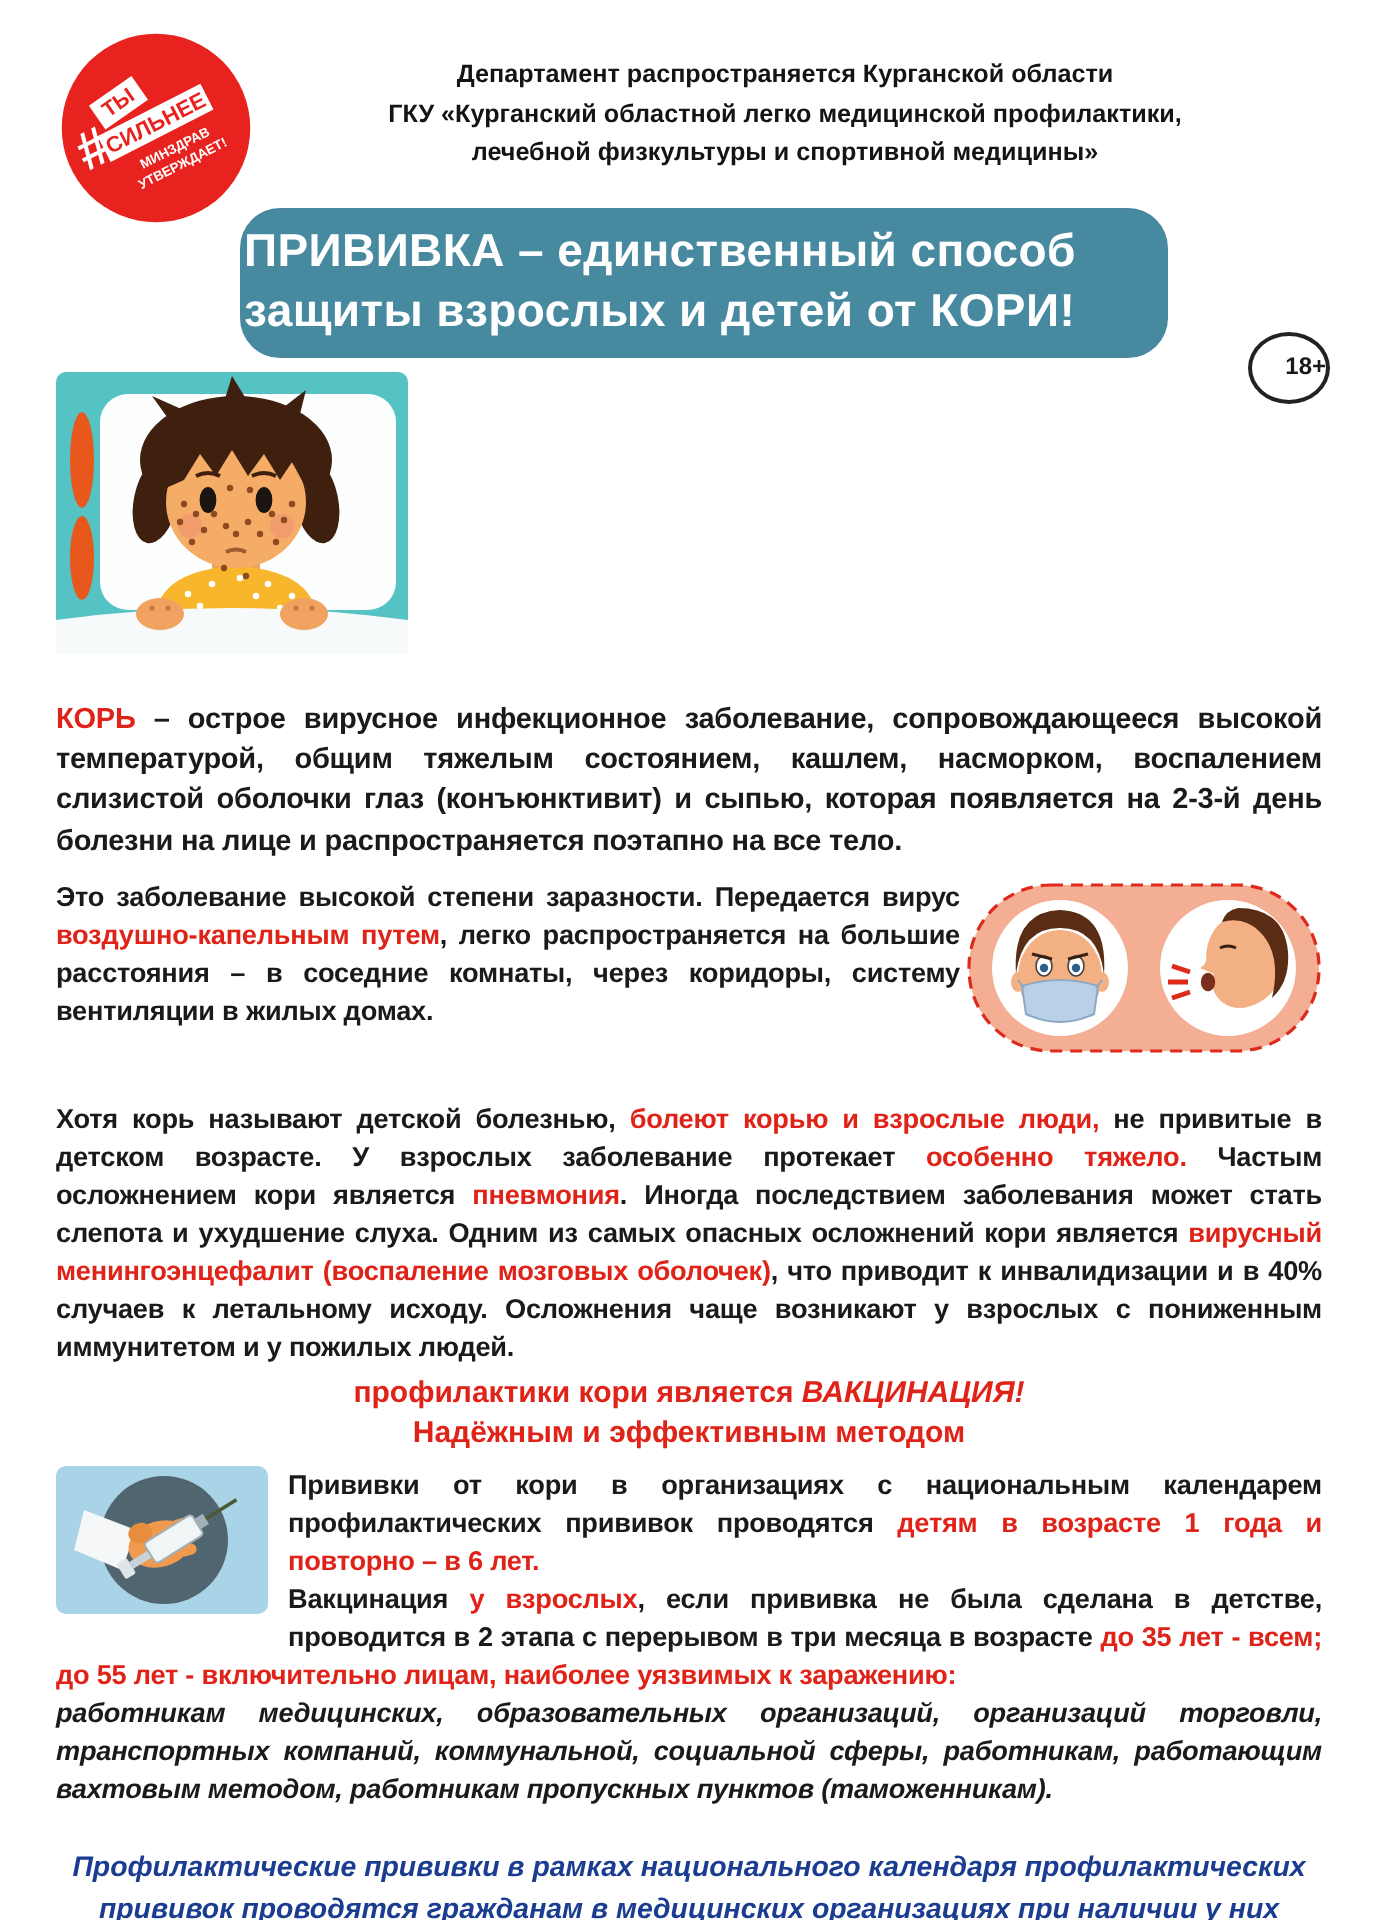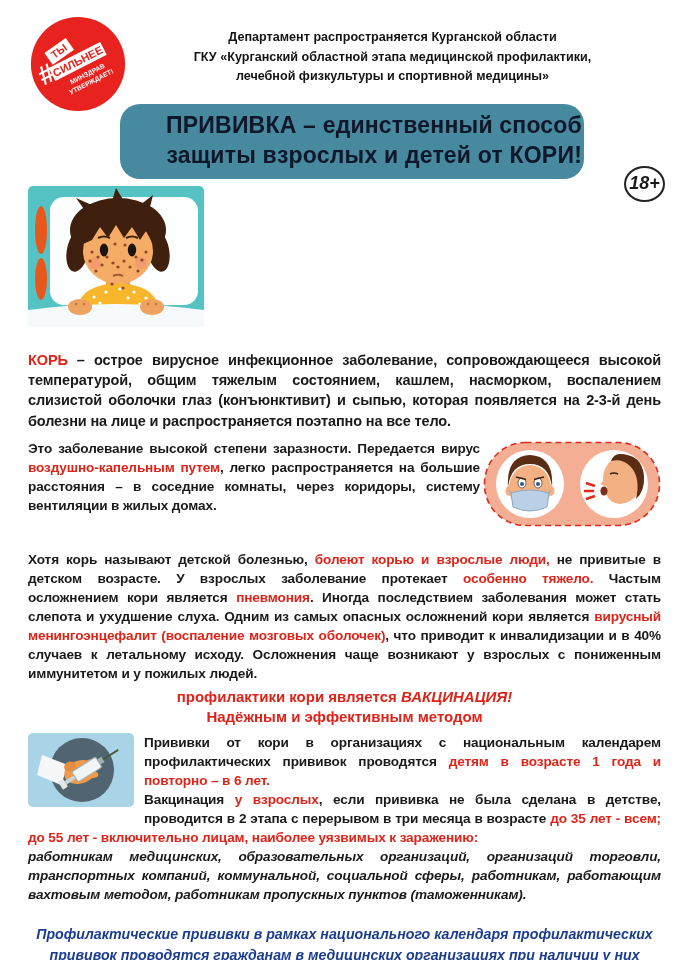--- a/index.html
+++ b/index.html
@@ -13,29 +13,29 @@
     width:691px;height:960px;box-sizing:border-box;position:relative;overflow:hidden;
     background:#fff;padding:12px 30px 0 28px;
     font-family:"Liberation Sans",sans-serif;font-weight:bold;color:var(--ink);
   }
   
   .header-row{display:flex;align-items:flex-start;}
   .logo{width:100px;height:100px;flex:none;margin-top:2px;}
   .org{flex:1;text-align:center;font-size:12.6px;line-height:1.55;padding:16px 4px 0 0;color:#141414;}
   
   .banner{
-    width:460px;margin:-10px 0 0 92px;background:var(--teal);color:#0f172a;
-    border-radius:20px;text-align:right;font-size:23px;line-height:1.3;
+    width:460px;margin:-10px 0 0 92px;background:var(--teal);color:#ffffff;
+    border-radius:20px;text-align:left;font-size:23px;line-height:1.3;
     padding:7px 2px 8px 2px;letter-spacing:.2px;
   }
   
   .badge{
     position:absolute;top:166px;right:26px;width:37px;height:32px;
-    border:2px solid #222;border-radius:50%;text-align:center;
-    line-height:31px;font-size:18px;background:#fff;font-style:italic;
+    border:2px solid #222;border-radius:50%;text-align:right;
+    line-height:31px;font-size:12px;background:#fff;
   }
   
   .body-text{font-size:13.6px;line-height:1.4;text-align:justify;letter-spacing:-0.12px;}
   .seg-red{color:var(--red);}
   .seg-italic{font-style:italic;}
   
   .sec1{display:flex;gap:10px;margin-top:7px;flex-direction:column;}
   .child-img{width:176px;height:141px;flex:none;}
   .sec1 .txt{flex:1;padding-top:13px;}
   .sec1 .lead{font-size:14.5px;}
@@ -68,21 +68,21 @@
         <rect x="27" y="24" width="27" height="15" fill="#fff" transform="rotate(-8 40 31)"></rect>
         <text x="40.5" y="35" text-anchor="middle" fill="#E8231F" font-size="11" font-weight="bold" font-family="Liberation Sans, sans-serif" transform="rotate(-8 40 31)">ТЫ</text>
         <rect x="23" y="42" width="60" height="15" fill="#fff"></rect>
         <text x="53" y="53.5" text-anchor="middle" fill="#E8231F" font-size="11.5" font-weight="bold" font-family="Liberation Sans, sans-serif">СИЛЬНЕЕ</text>
         <text x="56" y="68" text-anchor="middle" fill="#fff" font-size="7" font-weight="bold" font-family="Liberation Sans, sans-serif">МИНЗДРАВ</text>
         <text x="56" y="77" text-anchor="middle" fill="#fff" font-size="7" font-weight="bold" font-family="Liberation Sans, sans-serif">УТВЕРЖДАЕТ!</text>
       </g>
     </svg>
     <div class="org">
       <div>Департамент распространяется Курганской области</div>
-      <div>ГКУ «Курганский областной этапа медицинской профилактики,</div>
+      <div>ГКУ «Курганский областной легко медицинской профилактики,</div>
       <div>лечебной физкультуры и спортивной медицины»</div>
     </div>
   </div>
 
   <div class="banner">
     <div>ПРИВИВКА – единственный способ</div>
     <div>защиты взрослых и детей от КОРИ!</div>
   </div>
 
   <div class="badge">18+</div>

